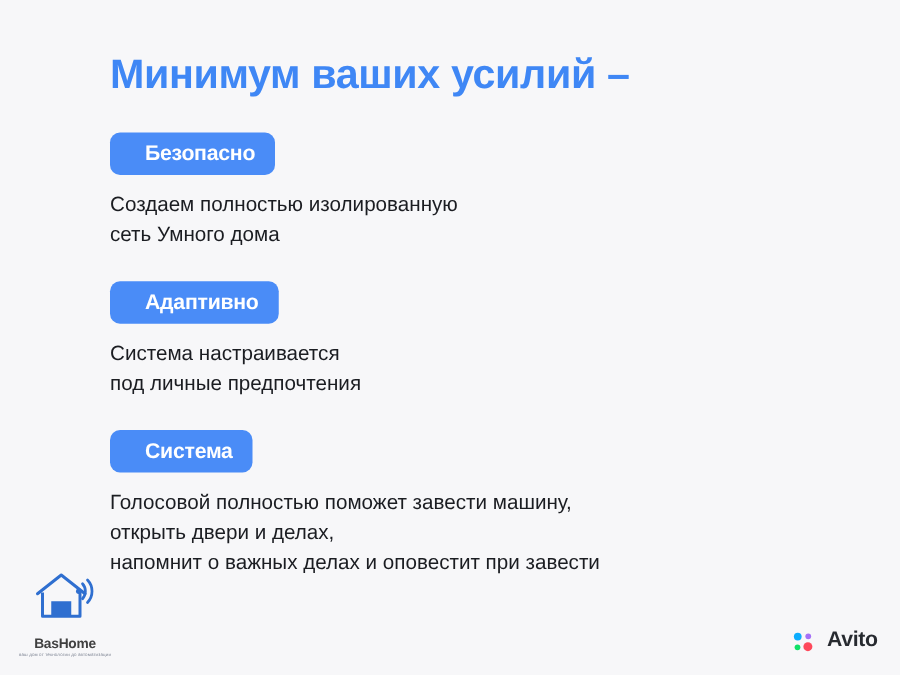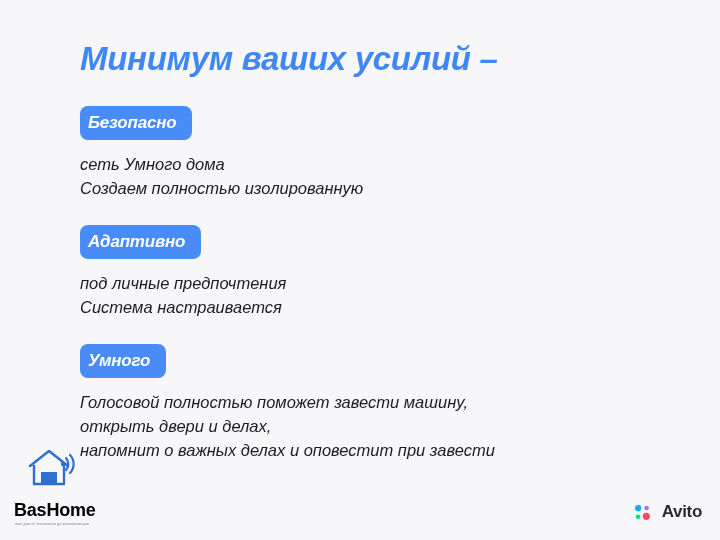--- a/index.html
+++ b/index.html
@@ -16,24 +16,23 @@
   .slide {
     position: relative;
     width: 720px;
     height: 540px;
     background: #f7f7f9;
     box-sizing: border-box;
     overflow: hidden;
   }
   .content {
     position: absolute;
-    left: 80px;
+    left: 88px;
     top: 38px;
     right: 40px;
-    font-style: italic;
   }
   .title {
     font-size: 33px;
     font-weight: bold;
     line-height: 1.28;
     letter-spacing: -0.3px;
     color: #111318;
     margin: 0 0 26px 0;
   }
   .title .accent {
@@ -45,21 +44,21 @@
   }
   .block {
     margin-bottom: 6px;
   }
   .badge {
     display: inline-block;
     background: #4a8cf7;
     color: #ffffff;
     font-size: 17px;
     font-weight: bold;
-    padding: 8px 16px 9px 8px;
+    padding: 8px 16px 9px 28px;
     border-radius: 8px;
     line-height: 1;
     letter-spacing: -0.2px;
   }
   .body-text {
     font-size: 16.5px;
     color: #1b1d22;
     line-height: 1.45;
     margin-top: 13px;
     margin-bottom: 24px;
@@ -76,40 +75,40 @@
     width: 76px;
     text-align: center;
   }
   .logo-mark {
     width: 60px;
     height: 46px;
     margin: 0 auto;
     position: relative;
   }
   .logo-name {
-    font-size: 18px;
+    font-size: 11px;
     font-weight: bold;
-    color: #000000;
+    color: #404040;
     margin-top: 10px;
     letter-spacing: -0.2px;
   }
   .logo-sub {
     font-size: 3.6px;
     color: #7f8695;
     letter-spacing: 0.1px;
     margin-top: 1px;
     white-space: nowrap;
   }
   
   .watermark {
     position: absolute;
     right: 18px;
     bottom: 18px;
     display: flex;
-    align-items: center;
+    align-items: flex-end;
     gap: 11px;
     opacity: 0.95;
   }
   .wm-dots {
     width: 17px;
     height: 17px;
     position: relative;
   }
   .wm-text {
     font-size: 17px;
@@ -125,35 +124,35 @@
 
   <div class="content">
 
     <h1 class="title">
       <span class="title-line accent">Минимум ваших усилий –</span>
     </h1>
 
     <div class="block">
       <span class="badge">Безопасно</span>
       <div class="body-text">
+        <span class="ln">Создаем полностью изолированную</span>
         <span class="ln">сеть Умного дома</span>
-        <span class="ln">Создаем полностью изолированную</span>
       </div>
     </div>
 
     <div class="block">
       <span class="badge">Адаптивно</span>
       <div class="body-text">
+        <span class="ln">Система настраивается</span>
         <span class="ln">под личные предпочтения</span>
-        <span class="ln">Система настраивается</span>
       </div>
     </div>
 
     <div class="block">
-      <span class="badge">Умного</span>
+      <span class="badge">Система</span>
       <div class="body-text">
         <span class="ln">Голосовой полностью поможет завести машину,</span>
         <span class="ln">открыть двери и делах,</span>
         <span class="ln">напомнит о важных делах и оповестит при завести</span>
       </div>
     </div>
 
   </div>
 
   <div class="logo">

